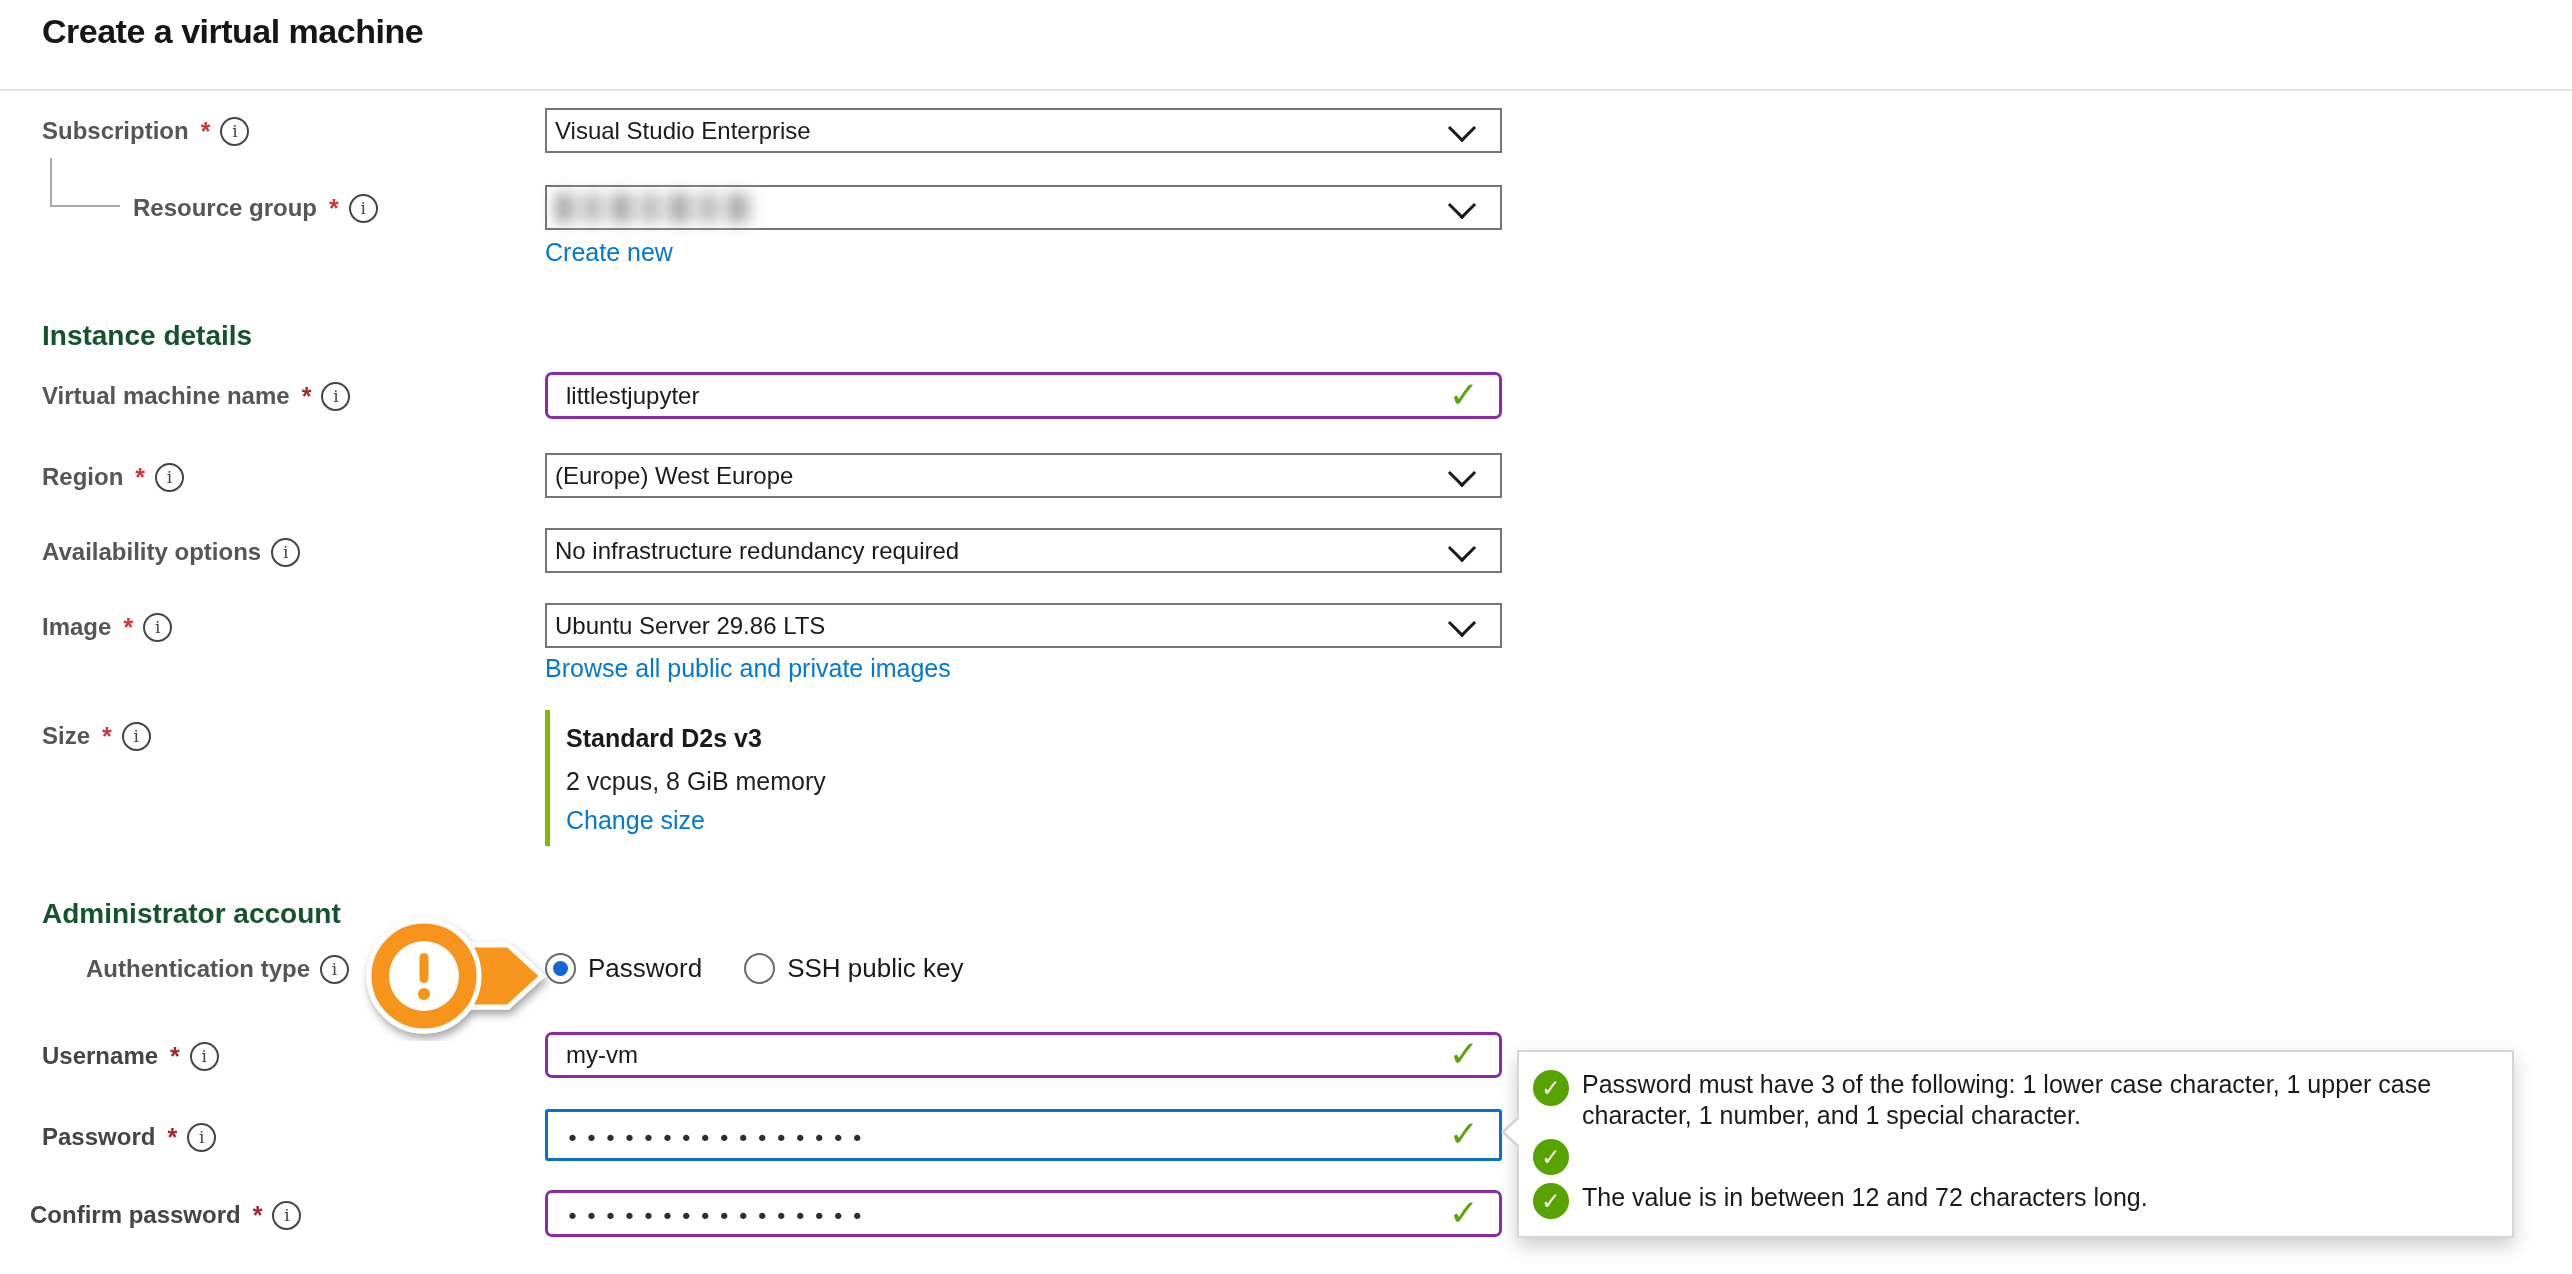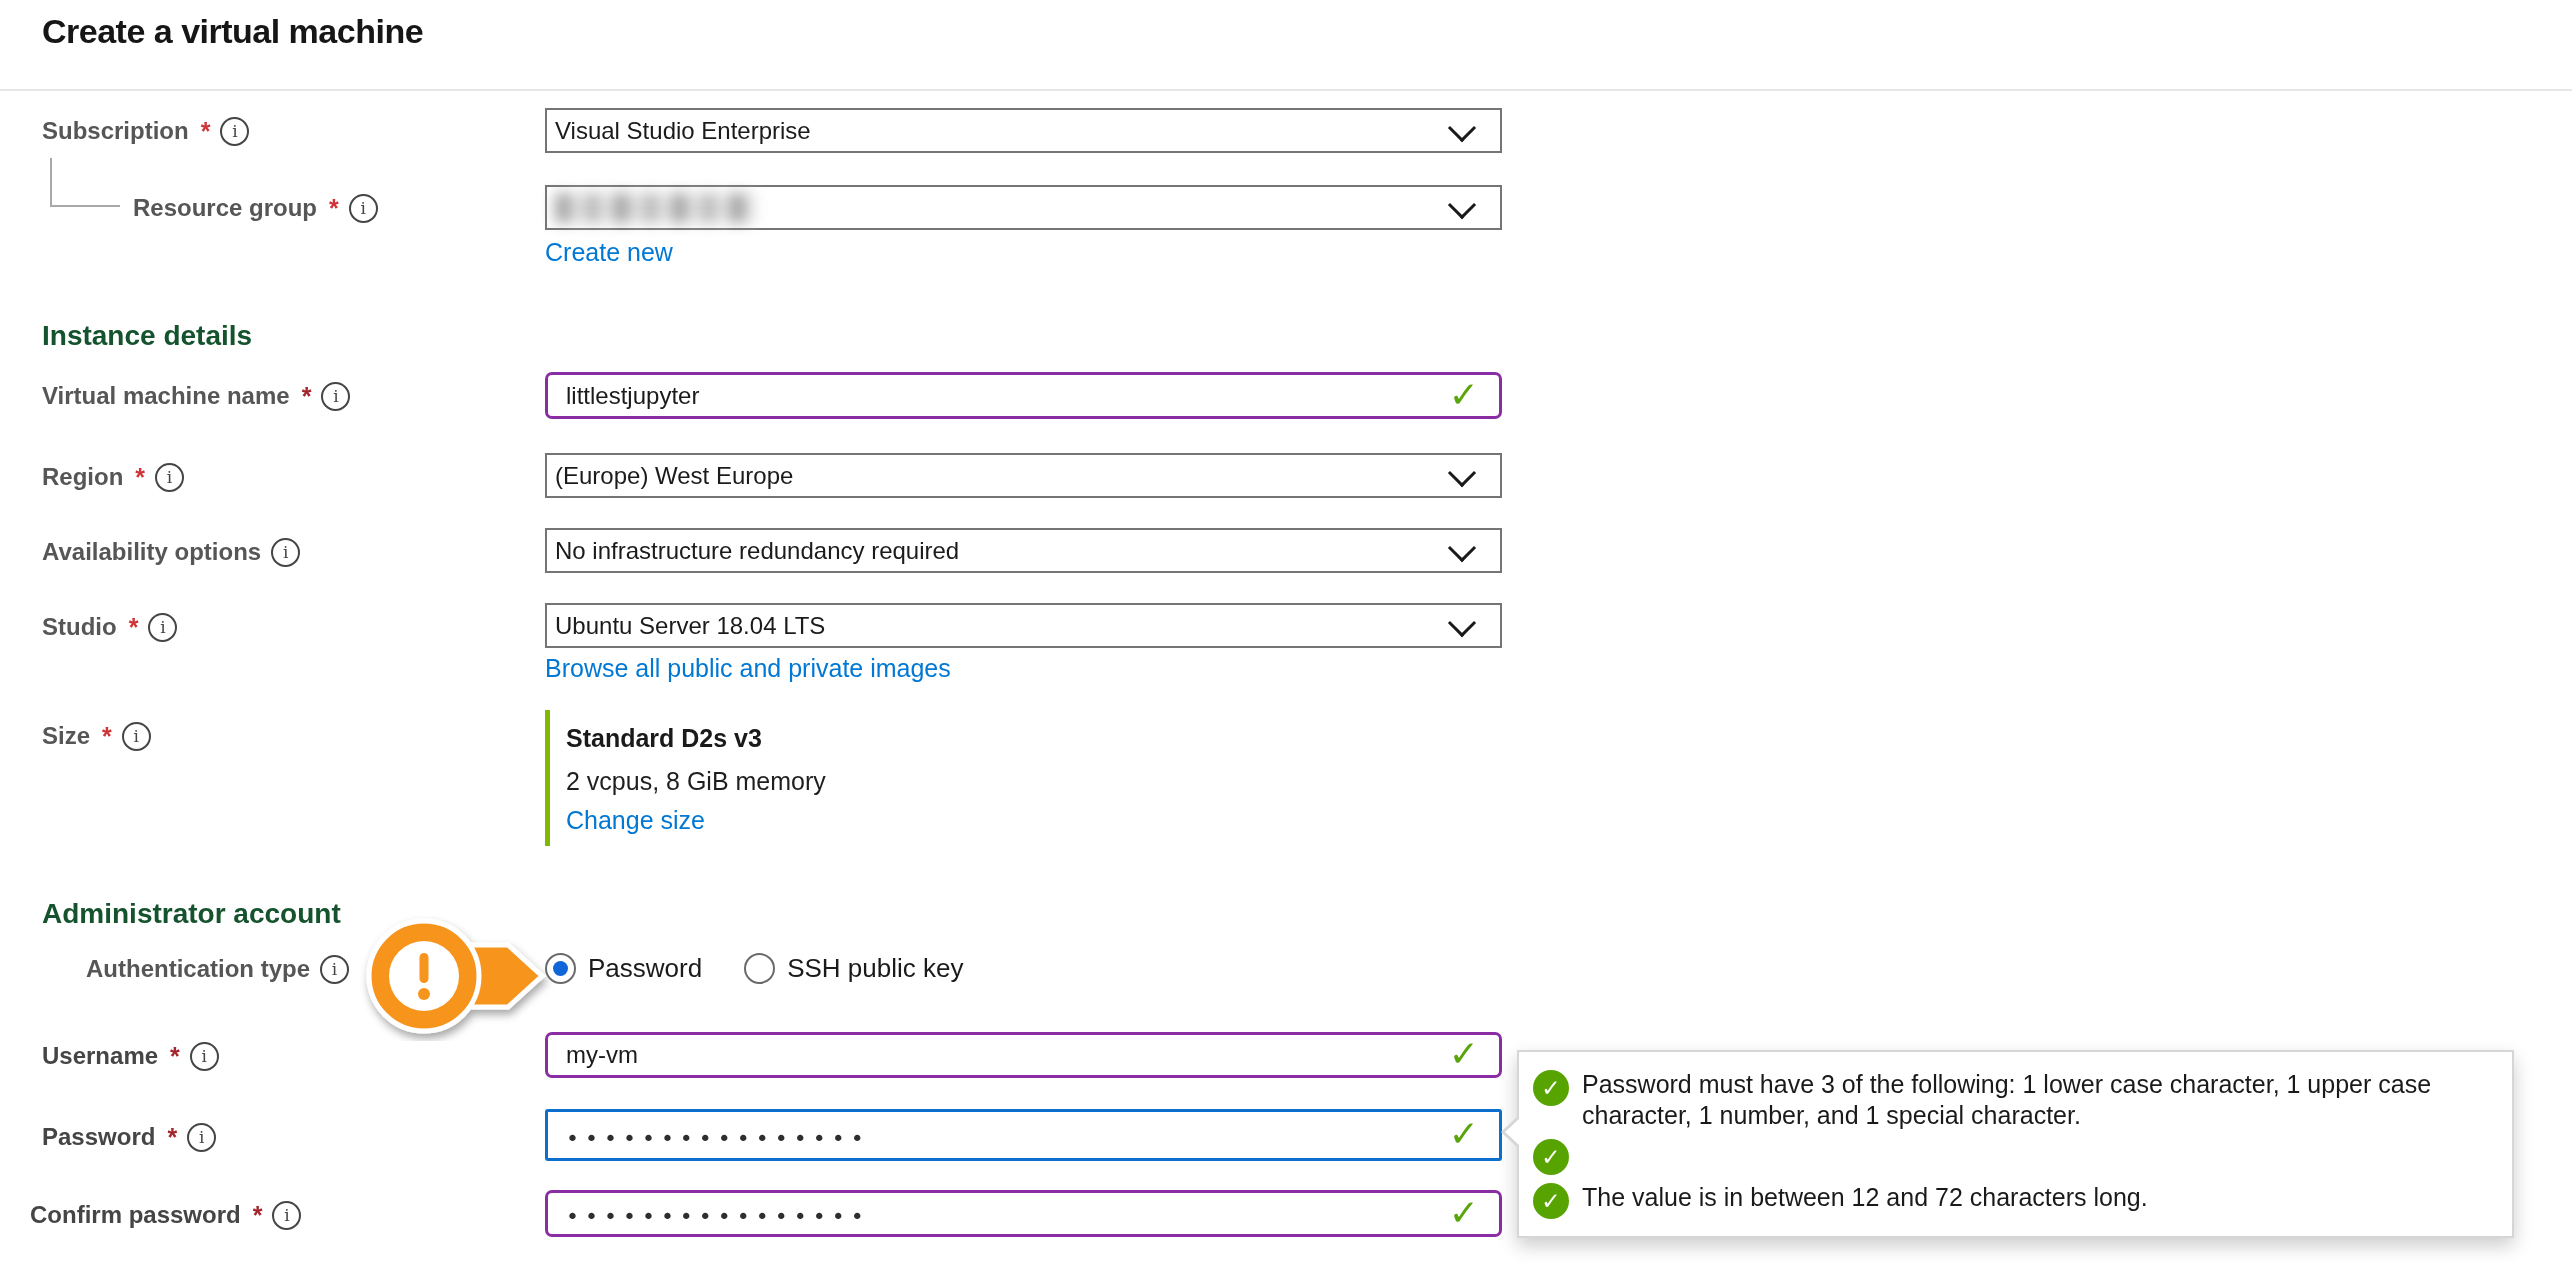--- a/index.html
+++ b/index.html
@@ -123,26 +123,26 @@
 <div class="abs flabel" style="left:42px;top:533px;">
   <span class="txtpart">Availability options</span>
   <span class="info">i</span>
 </div>
 <div class="abs dd" style="top:528px;">
   <span>No infrastructure redundancy required</span>
   <span class="chev"></span>
 </div>
 
 <div class="abs flabel" style="left:42px;top:608px;">
-  <span class="txtpart">Studio</span>
+  <span class="txtpart">Image</span>
   <span class="req">*</span>
   <span class="info">i</span>
 </div>
 <div class="abs dd" style="top:603px;">
-  <span>Ubuntu Server 18.04 LTS</span>
+  <span>Ubuntu Server 29.86 LTS</span>
   <span class="chev"></span>
 </div>
 <div class="abs link" style="left:545px;top:654px;">Browse all public and private images</div>
 
 <div class="abs flabel" style="left:42px;top:717px;">
   <span class="txtpart">Size</span>
   <span class="req">*</span>
   <span class="info">i</span>
 </div>
 <div class="abs sizebar"></div>

